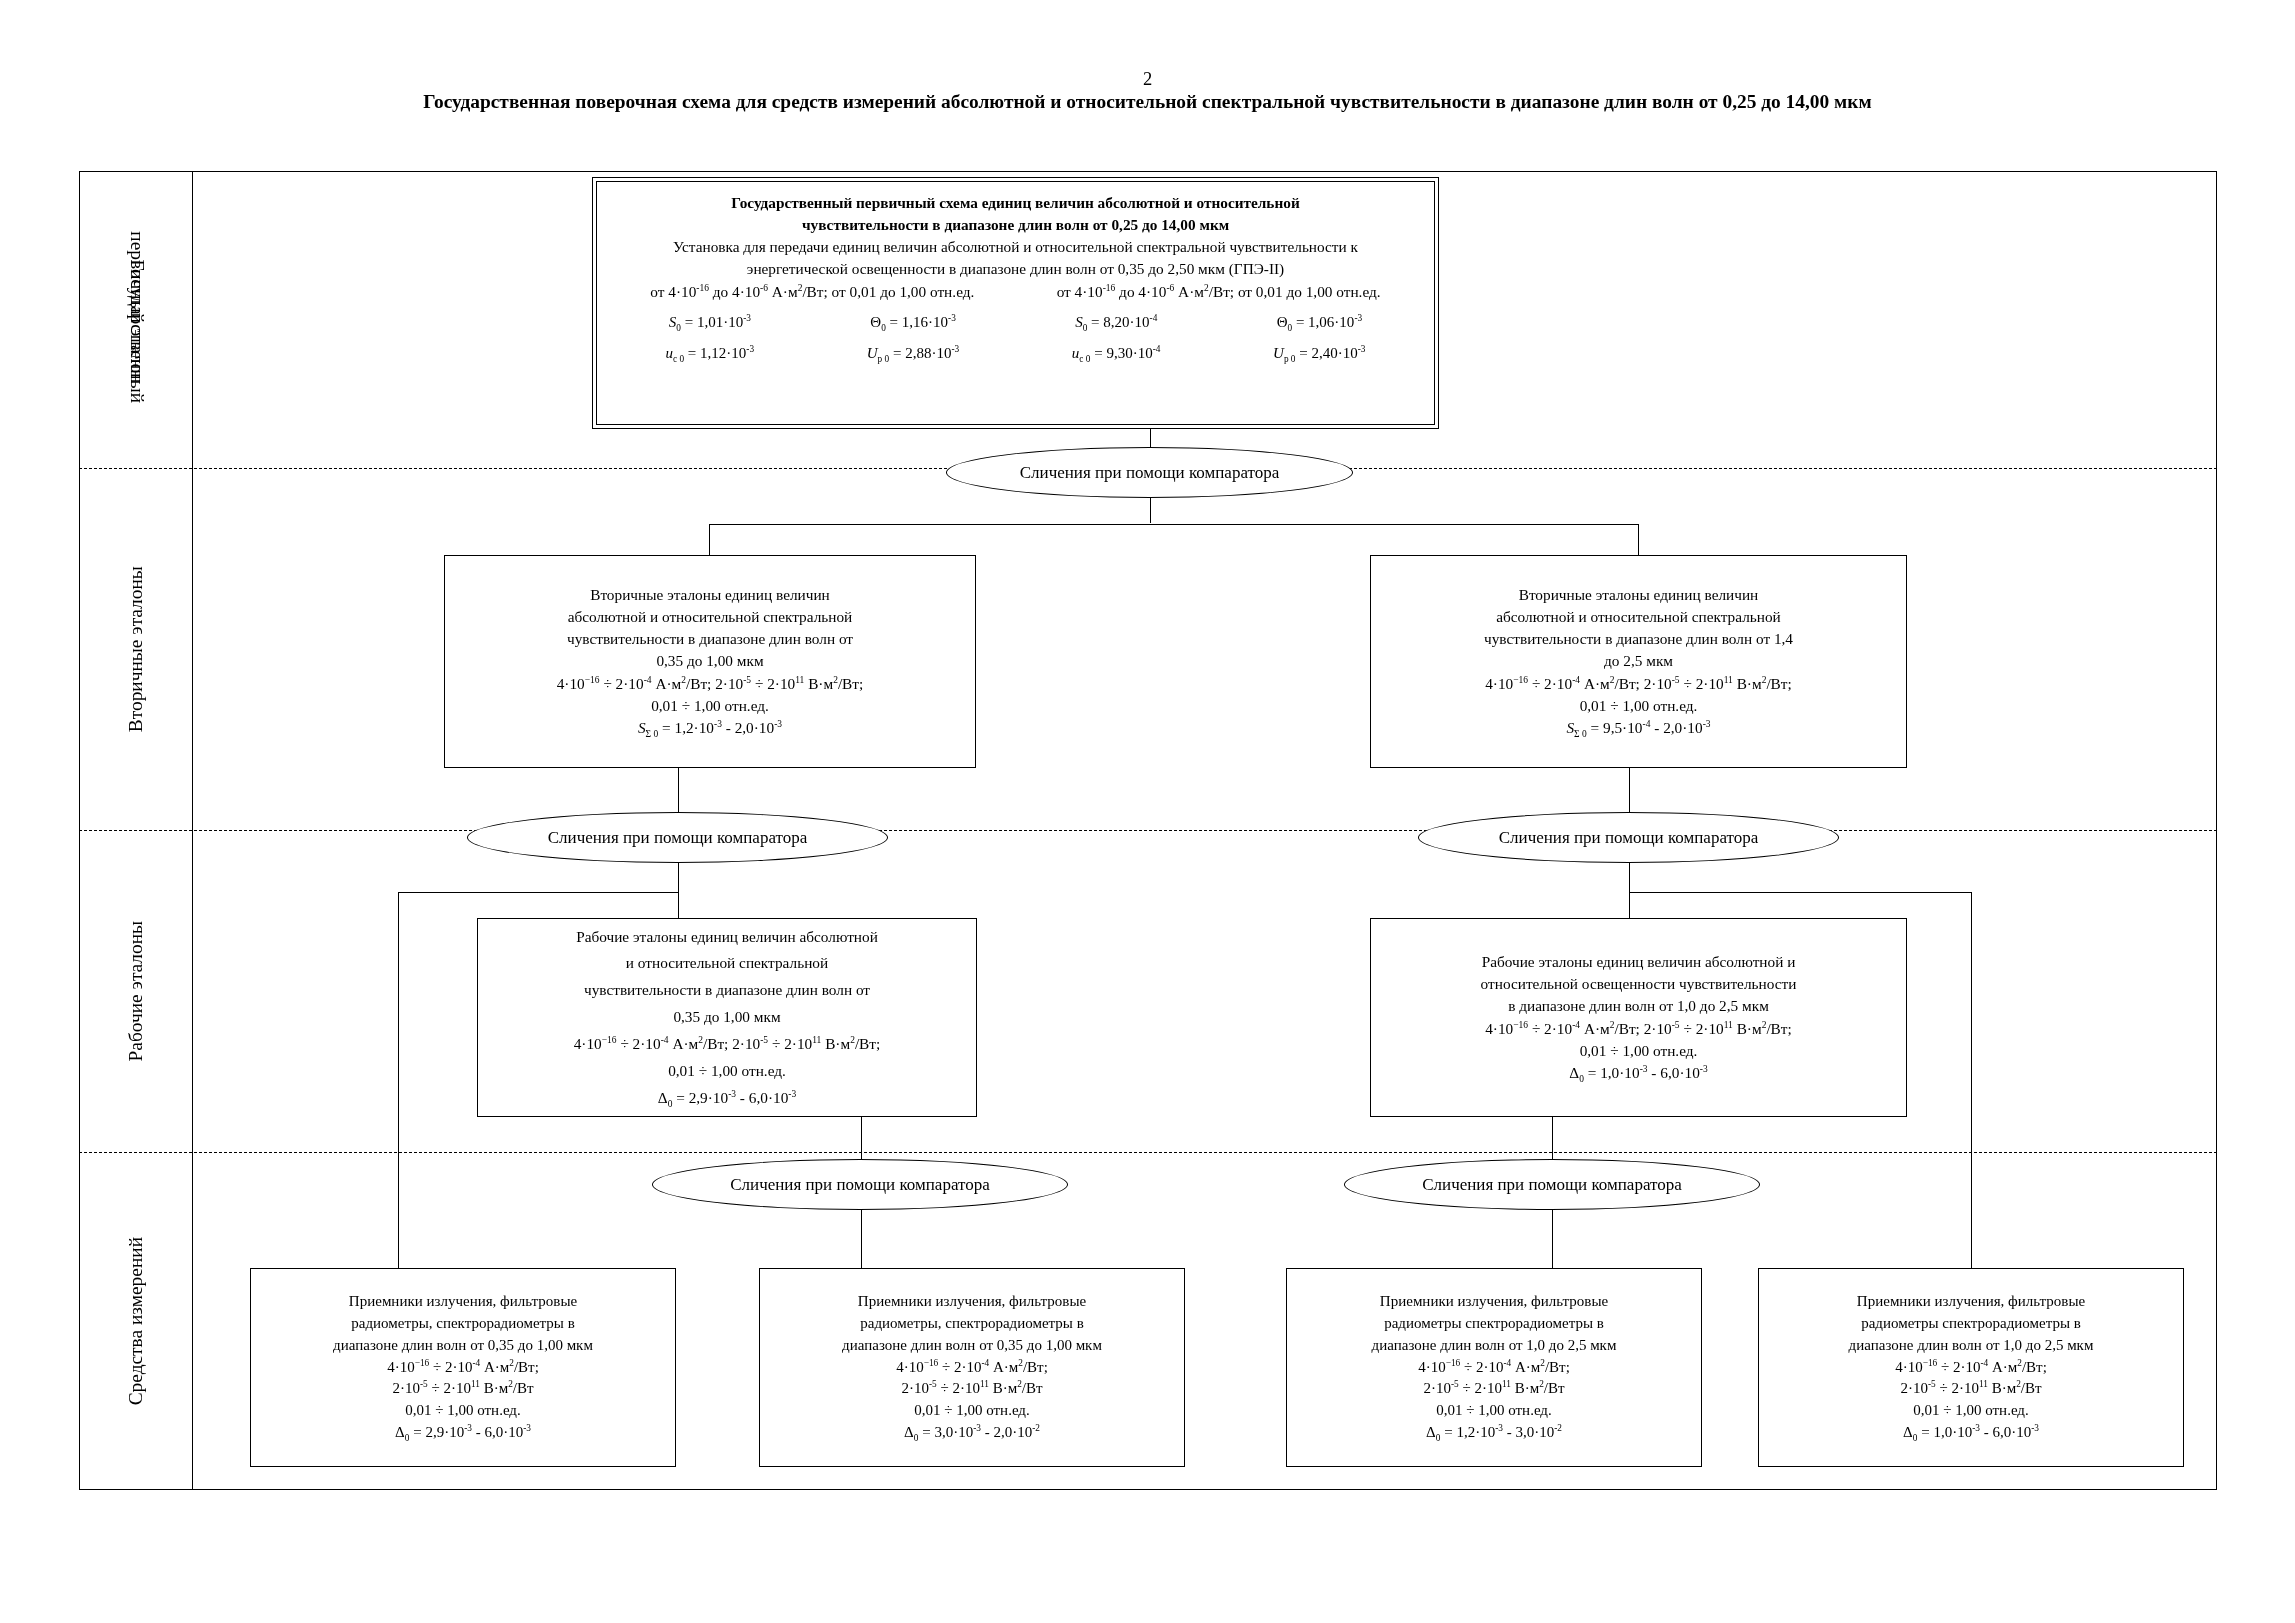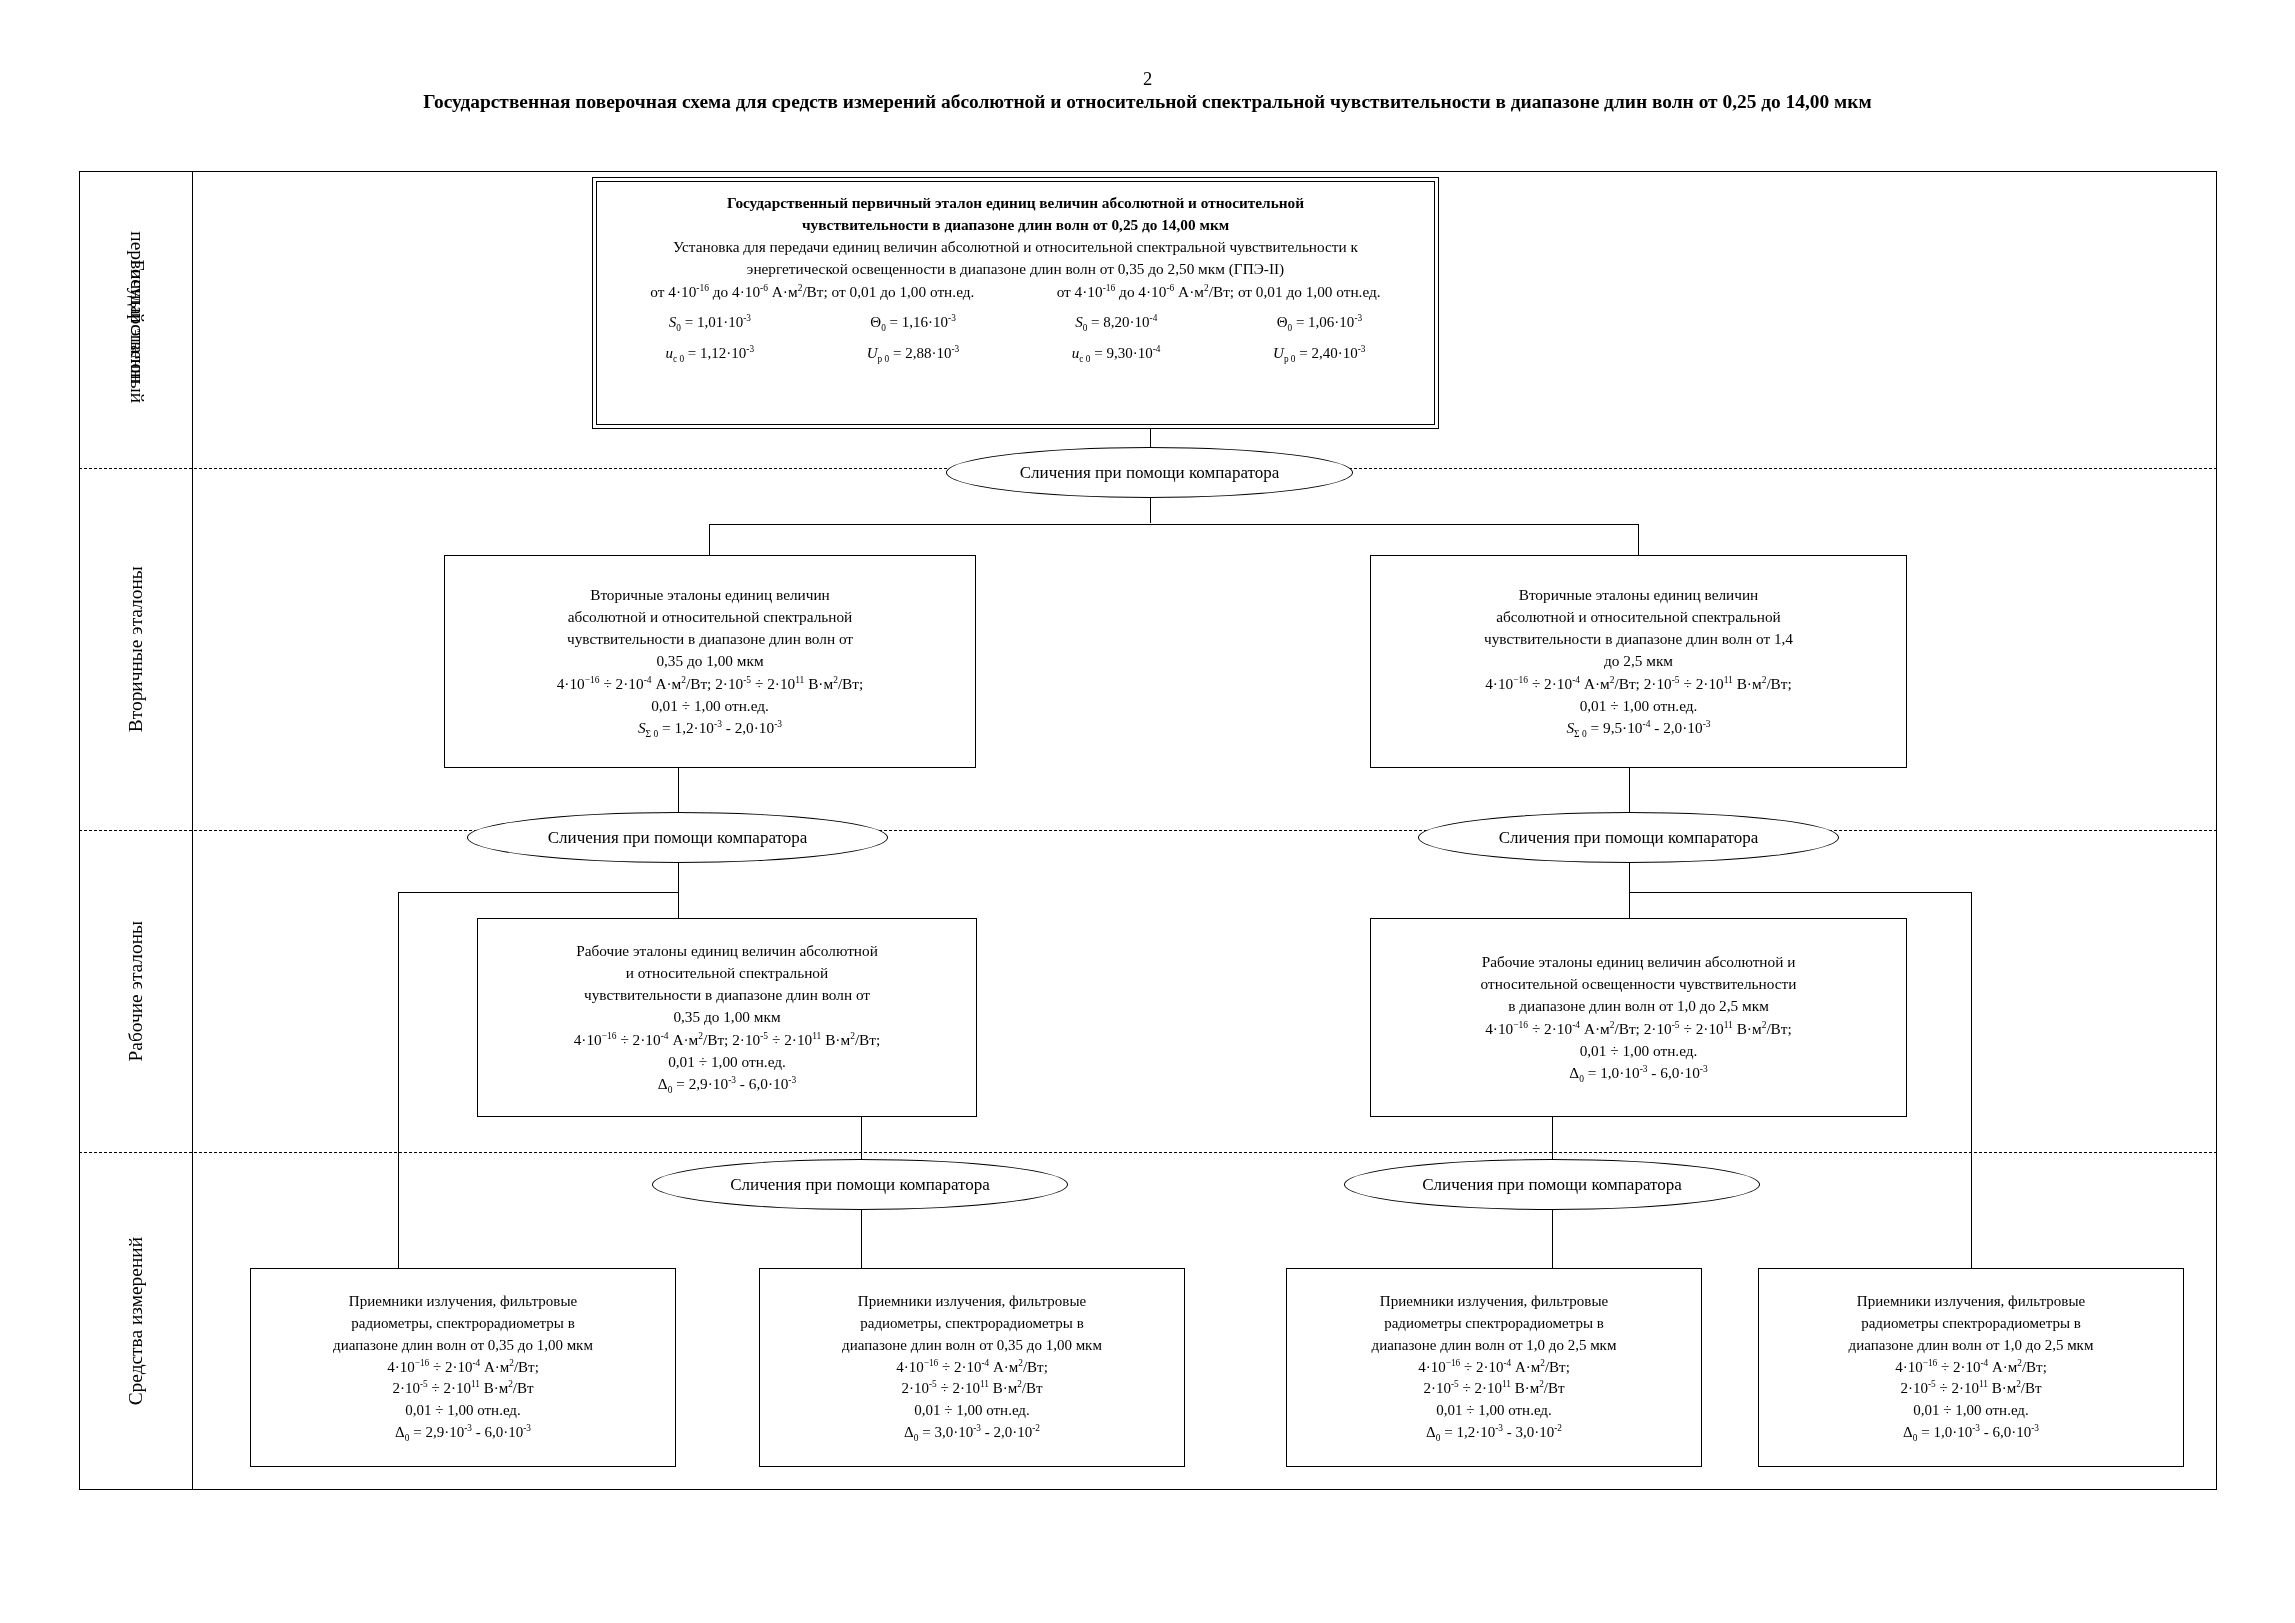--- a/index.html
+++ b/index.html
@@ -90,21 +90,21 @@
   }
   .two-col > div{flex:1;}
   .col-head{font-size:15.3px;line-height:1.42;}
   .sym-row{display:flex;justify-content:space-around;width:100%;margin-top:7.4px;}
   .sym{white-space:nowrap;font-size:15px;}
 
   
   #box-sec-left{left:444px;top:555px;width:532px;height:213px;font-size:15.3px;padding:6.5px 11px;}
   #box-sec-right{left:1370px;top:555px;width:537px;height:213px;font-size:15.3px;padding:6.5px 11px;}
   
-  #box-work-left{left:477px;top:918px;width:500px;height:199px;font-size:15.3px;padding:6.5px 11px;}
+  #box-work-left{left:477px;top:918px;width:500px;height:199px;font-size:15.3px;padding:6.5px 11px;justify-content:space-between;}
   #box-work-right{left:1370px;top:918px;width:537px;height:199px;font-size:15.3px;padding:6.5px 11px;}
   
   #box-mi-1{left:250px;top:1268px;width:426px;height:199px;font-size:15px;padding:5.6px 8.3px;}
   #box-mi-2{left:759px;top:1268px;width:426px;height:199px;font-size:15px;padding:5.6px 8.3px;}
   #box-mi-3{left:1286px;top:1268px;width:416px;height:199px;font-size:15px;padding:5.6px 8.3px;}
   #box-mi-4{left:1758px;top:1268px;width:426px;height:199px;font-size:15px;padding:5.6px 8.3px;}
 
   
   .ellipse{
     position:absolute;box-sizing:border-box;
@@ -155,21 +155,21 @@
   </div>
   <div class="row-label" id="label-working">
     <span>Рабочие эталоны</span>
   </div>
   <div class="row-label" id="label-instruments">
     <span>Средства измерений</span>
   </div>
 
   <div class="box" id="box-primary">
     <div id="box-primary-inner">
-      <div class="ln bold">Государственный первичный эталон единиц величин абсолютной и относительной</div>
+      <div class="ln bold">Государственный первичный схема единиц величин абсолютной и относительной</div>
       <div class="ln bold">чувствительности в диапазоне длин волн от 0,25 до 14,00 мкм</div>
       <div class="ln">Установка для передачи единиц величин абсолютной и относительной спектральной чувствительности к</div>
       <div class="ln">энергетической освещенности в диапазоне длин волн от 0,35 до 2,50 мкм (ГПЭ-II)</div>
 
 
       <div class="two-col">
         <div class="col-head">
           от 4·10<sup>-16</sup> до 4·10<sup>-6</sup> А·м<sup>2</sup>/Вт; от 0,01 до 1,00 отн.ед.
         </div>
         <div class="col-head">

